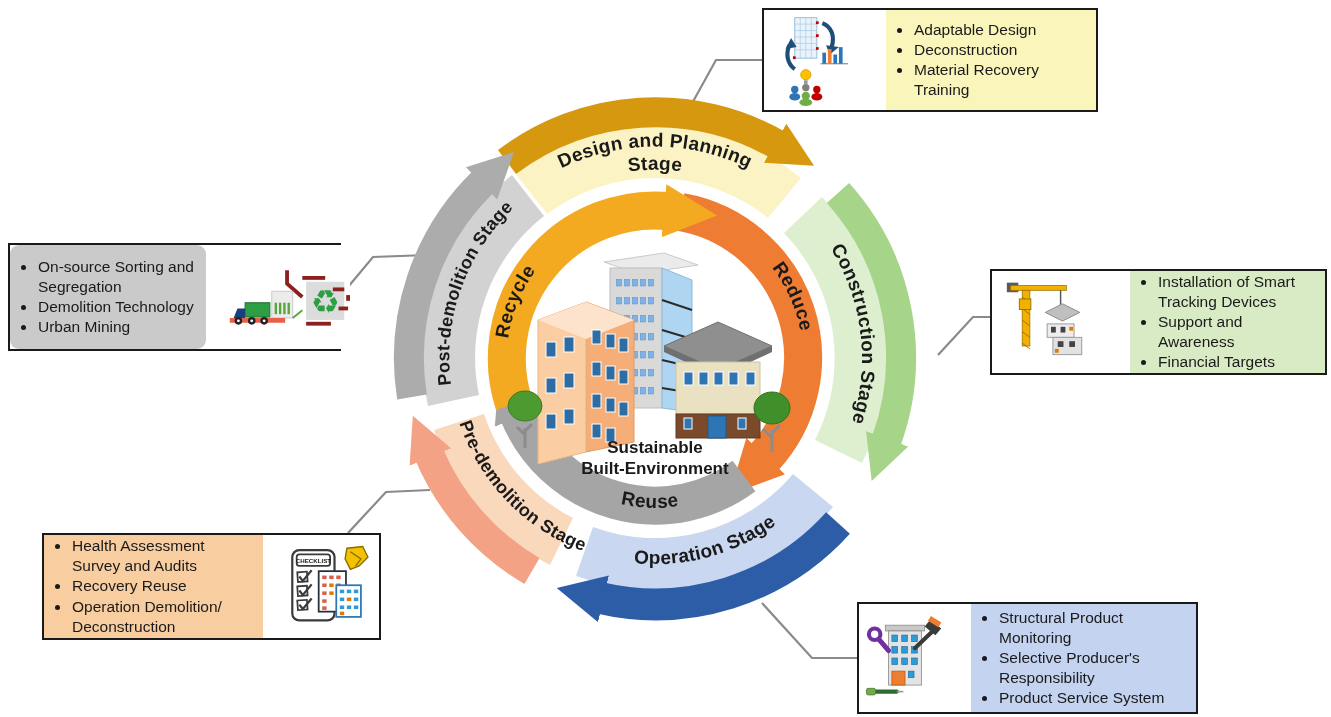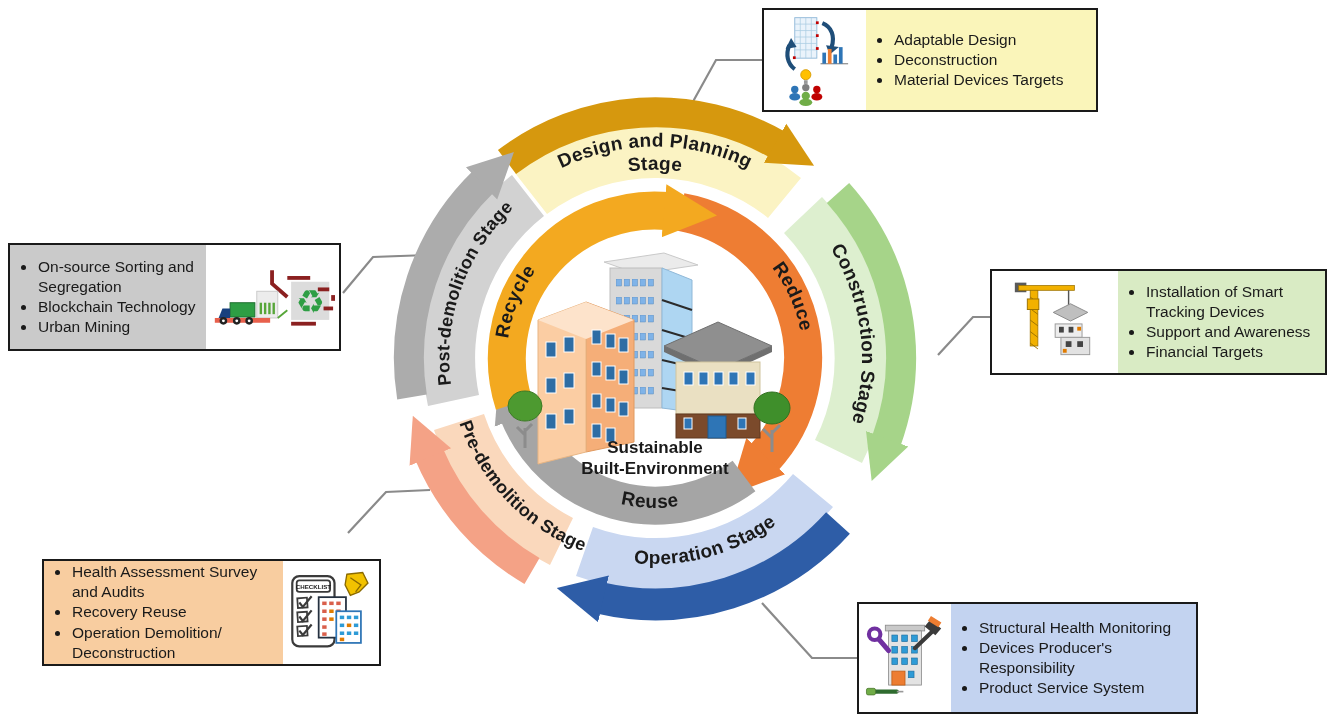--- a/index.html
+++ b/index.html
@@ -1,19 +1,19 @@
 <!DOCTYPE html>
 <html><head>
 <meta charset="utf-8">
 <style>
   html,body{margin:0;padding:0;background:#fff;}
   #stage{position:relative;width:1331px;height:717px;background:#fff;overflow:hidden;
          font-family:"Liberation Sans",sans-serif;color:#1a1a1a;}
   #diagram{position:absolute;left:0;top:0;}
-  .callout{position:absolute;display:flex;border:2.5px solid #1a1a1a;background:#fff;box-sizing:border-box;}
+  .callout{position:absolute;display:flex;border:2.5px solid #1a1a1a;background:#fff;box-sizing:border-box;gap:20px;}
   .iconzone{display:flex;align-items:center;justify-content:center;background:#fff;flex:0 0 auto;}
   .panel{display:flex;align-items:center;flex:1 1 auto;box-sizing:border-box;padding:4px 6px;}
   .panel ul{margin:0;padding-left:21px;}
   .panel li{font-size:15.5px;line-height:1.3;padding-left:1px;}
   .stage-label{font-size:19px;font-weight:bold;fill:#1a1a1a;letter-spacing:.3px;}
   .stage-label-sm{font-size:18px;font-weight:bold;fill:#1a1a1a;letter-spacing:.2px;}
   .ring-label{font-size:19px;font-weight:bold;fill:#1a1a1a;letter-spacing:.4px;}
   .center-label{font-size:17px;font-weight:bold;fill:#1a1a1a;}
   .connector{fill:none;stroke:#8a8a8a;stroke-width:2.2px;}
 </style>
@@ -192,26 +192,26 @@
           <circle cx="40" cy="89" r="4.5" fill="#70AD47"></circle>
       <ellipse cx="28" cy="90" rx="6" ry="4" fill="#2E75B6"></ellipse>
           <ellipse cx="52" cy="90" rx="6" ry="4" fill="#C00000"></ellipse>
       <ellipse cx="40" cy="96" rx="7" ry="4" fill="#70AD47"></ellipse>
     </svg>
   </div>
   <div class="panel" style="background: rgb(250, 245, 186);">
     <ul>
       <li>Adaptable Design</li>
       <li>Deconstruction</li>
-      <li>Material Devices Targets</li>
-    </ul>
-  </div>
-</div>
-
-<div class="callout" style="left:990px;top:269px;width:337px;height:106px;padding-left:8px;">
+      <li>Material Recovery Training</li>
+    </ul>
+  </div>
+</div>
+
+<div class="callout" style="left:990px;top:269px;width:337px;height:106px;">
   <div class="iconzone" style="width:118px;">
     <svg width="106" height="96" viewBox="0 0 100 100">
       <rect x="4" y="9" width="12" height="10" fill="#5A5A5A"></rect>
       <rect x="8" y="12" width="58" height="5" fill="#F2B100" stroke="#9C7200" stroke-width="0.8"></rect>
       <rect x="20" y="17" width="8" height="58" fill="#F2B100" stroke="#9C7200" stroke-width="0.8"></rect>
       <path d="M20,24 l8,6 m-8,6 l8,6 m-8,6 l8,6 m-8,6 l8,6 m-8,6 l8,6" stroke="#9C7200" stroke-width="1"></path>
       <rect x="17" y="26" width="12" height="11" fill="#F2B100" stroke="#9C7200"></rect>
       <line x1="60" y1="17" x2="60" y2="34" stroke="#555" stroke-width="1.5"></line>
       <path d="M60,34 q4,4 0,6" fill="none" stroke="#555" stroke-width="2"></path>
       <polygon points="44,40 62,31 80,40 62,49" fill="#BFBFBF" stroke="#8A8A8A"></polygon>
@@ -257,28 +257,28 @@
       <line x1="62" y1="38" x2="84" y2="17" stroke="#3A3A3A" stroke-width="5" stroke-linecap="round"></line>
       <rect x="76" y="7" width="17" height="11" fill="#3A3A3A" transform="rotate(40 84 12)"></rect>
       <rect x="79" y="2" width="15" height="7" fill="#ED7D31" transform="rotate(32 86 5)"></rect>
       <line x1="12" y1="91" x2="40" y2="91" stroke="#2F6B2F" stroke-width="5" stroke-linecap="round"></line>
       <rect x="3" y="87" width="11" height="8" rx="2" fill="#70AD47" stroke="#4E7A31"></rect>
       <line x1="40" y1="91" x2="48" y2="91" stroke="#999" stroke-width="2"></line>
     </svg>
   </div>
   <div class="panel" style="background: rgb(195, 211, 240);">
     <ul>
-      <li>Structural Health Monitoring</li>
-      <li>Devices Producer's Responsibility</li>
+      <li>Structural Product Monitoring</li>
+      <li>Selective Producer's Responsibility</li>
       <li>Product Service System</li>
     </ul>
   </div>
 </div>
 
-<div class="callout" style="left:42px;top:559px;width:339px;height:107px;">
+<div class="callout" style="left:42px;top:533px;width:339px;height:107px;">
   <div class="panel" style="flex: 1 1 auto; background: rgb(248, 205, 160);">
     <ul>
       <li>Health Assessment Survey and Audits</li>
       <li>Recovery Reuse</li>
       <li>Operation Demolition/ Deconstruction</li>
     </ul>
   </div>
   <div class="iconzone" style="width:96px;">
     <svg width="88" height="96" viewBox="0 0 100 100">
       <rect x="6" y="8" width="48" height="80" rx="8" fill="#fff" stroke="#3A3A3A" stroke-width="2.5"></rect>
@@ -324,24 +324,24 @@
             <rect x="68" y="62" width="5" height="4"></rect>
             <rect x="60" y="78" width="5" height="4"></rect>
           </g>
       <polygon points="68,6 86,4 92,16 82,26 72,30 66,18" fill="#F2C200" stroke="#8A6A00" stroke-width="1.5"></polygon>
       <path d="M72,10 l12,8 l-6,8" fill="none" stroke="#8A6A00" stroke-width="1.5"></path>
     </svg>
   </div>
 </div>
 
 <div class="callout" style="left:8px;top:243px;width:333px;height:108px;">
-  <div class="panel" style="flex: 0 0 196px; background: rgb(202, 202, 202);">
+  <div class="panel" style="flex: 0 0 196px; background: rgb(202, 202, 202); border-radius: 9px;">
     <ul>
       <li>On-source Sorting and Segregation</li>
-      <li>Blockchain Technology</li>
+      <li>Demolition Technology</li>
       <li>Urban Mining</li>
     </ul>
   </div>
   <div class="iconzone" style="flex:1 1 auto;">
     <svg width="124" height="96" viewBox="0 0 130 100">
       <rect x="84" y="34" width="40" height="40" fill="#DCDCDC"></rect>
       <g fill="#8B2020">
             <rect x="80" y="28" width="24" height="4"></rect>
             <rect x="112" y="40" width="12" height="4"></rect>
         <rect x="84" y="76" width="26" height="4"></rect>

